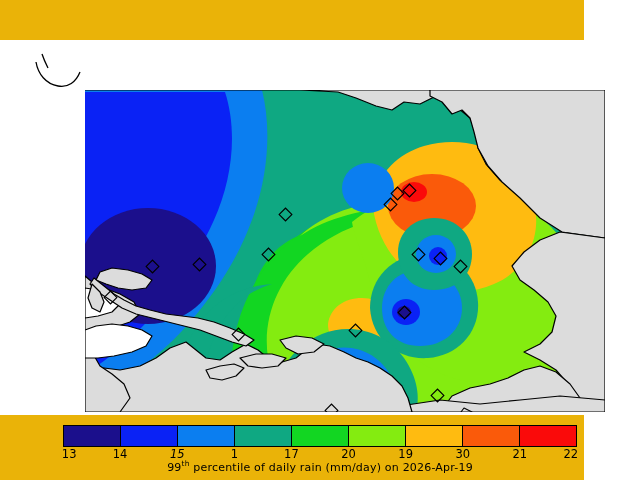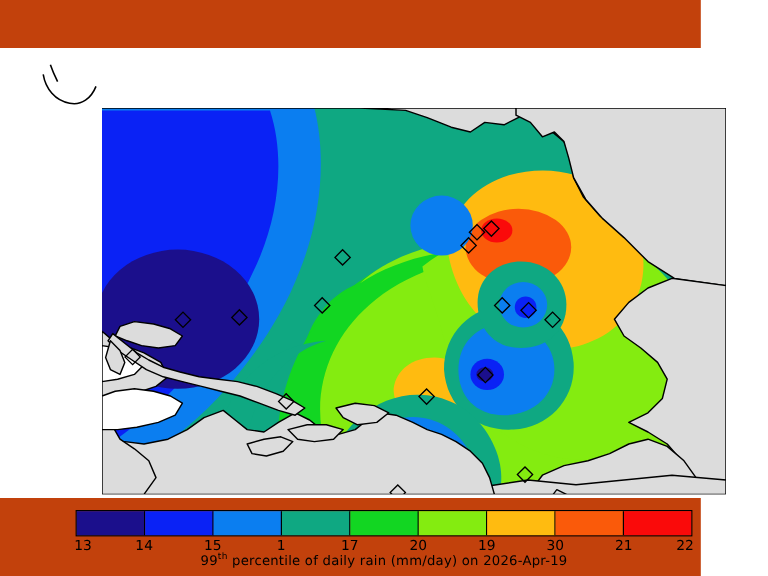--- a/index.html
+++ b/index.html
@@ -1,19 +1,19 @@
 <!DOCTYPE html>
 <html><head>
 <meta charset="utf-8">
 <style>
   html,body{margin:0;padding:0;background:#ffffff;}
   body{width:640px;height:480px;position:relative;overflow:hidden;
        font-family:"DejaVu Sans",sans-serif;}
 
-  #figure{position:absolute;left:0;top:0;width:584px;height:480px;background:#c2410c;}
+  #figure{position:absolute;left:0;top:0;width:584px;height:480px;background:#eab308;}
 
   #title{position:absolute;left:0;top:56px;width:640px;text-align:center;
          font-family:"DejaVu Sans",sans-serif;font-size:15.5px;color:#000000;
          letter-spacing:.6px;white-space:nowrap;}
 
   #map-wrap{position:absolute;left:0px;top:40px;width:640px;height:375px;}
   #map-svg{display:block;}
 
   #colorbar{position:absolute;left:63px;top:425px;width:514px;height:22px;
             display:flex;box-sizing:border-box;border:1px solid #000;}
@@ -220,21 +220,21 @@
     <div class="cb-band" style="background: rgb(18, 214, 34);"></div>
     <div class="cb-band" style="background: rgb(132, 236, 16);"></div>
     <div class="cb-band" style="background: rgb(255, 187, 16);"></div>
     <div class="cb-band" style="background: rgb(250, 90, 10);"></div>
     <div class="cb-band" style="background: rgb(250, 10, 10);"></div>
   </div>
 
   <div id="cb-ticks">
       <span class="cb-tick" style="left: 0%; transform: translateX(-8%);">13</span>
       <span class="cb-tick" style="left: 11.1111%;">14</span>
-      <span class="cb-tick" style="left: 22.2222%;">15</span>
+      <span class="cb-tick" style="left: 22.2222%; font-style: italic;">15</span>
       <span class="cb-tick" style="left: 33.3333%;">1</span>
       <span class="cb-tick" style="left: 44.4444%;">17</span>
       <span class="cb-tick" style="left: 55.5556%;">20</span>
       <span class="cb-tick" style="left: 66.6667%;">19</span>
       <span class="cb-tick" style="left: 77.7778%;">30</span>
       <span class="cb-tick" style="left: 88.8889%;">21</span>
       <span class="cb-tick" style="left: 100%; transform: translateX(-92%);">22</span>
     </div>
 
   <div id="cb-caption">

